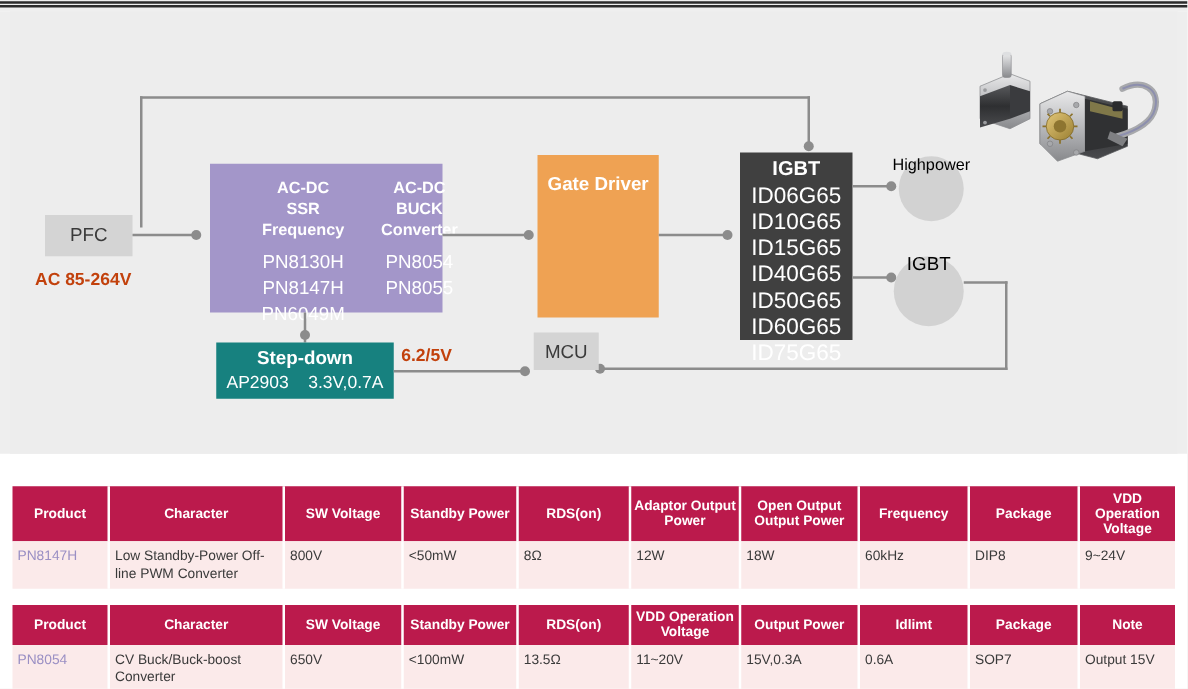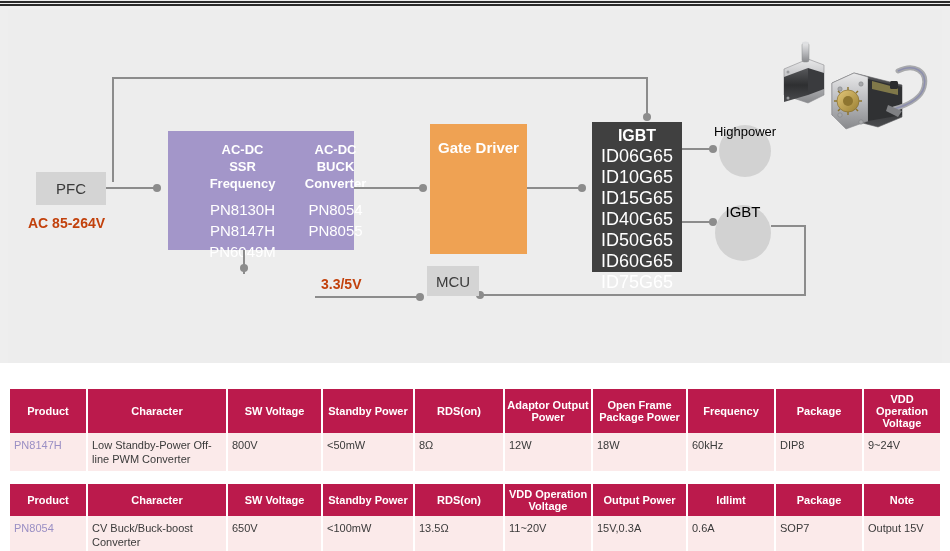--- a/index.html
+++ b/index.html
@@ -183,22 +183,30 @@
     <div class="dot" style="left:701px;top:209px;"></div>
     <div class="circle" style="left:707px;top:196px;width:56px;height:56px;">
       <span style="font-size:15px;">IGBT</span>
     </div>
 
     <div class="hline" style="left:763px;top:216px;width:35px;"></div>
     <div class="vline" style="left:796px;top:216px;height:71px;"></div>
     <div class="hline" style="left:471px;top:285px;width:327px;"></div>
     <div class="dot" style="left:468px;top:282px;"></div>
 
-
-    <div class="lbl" style="left:313px;top:267px;font-size:14px;">3.3/5V</div>
+    <div class="blk" id="blk-step">
+      <div class="ttl">Step-down</div>
+      <div class="parts">
+        <span>AP2903</span>
+        &nbsp;&nbsp;
+        <span>3.3V,0.7A</span>
+      </div>
+    </div>
+
+    <div class="lbl" style="left:313px;top:267px;font-size:14px;">6.2/5V</div>
     <div class="hline" style="left:307px;top:287px;width:105px;"></div>
     <div class="dot" style="left:408px;top:284px;"></div>
 
     <div class="greybox" id="box-mcu" style="left:419px;top:257px;width:52px;height:30px;">
       <span>MCU</span>
     </div>
 
     <div id="motor">
       <svg viewBox="0 0 175 95" width="175" height="95">
         <defs>
@@ -279,21 +287,21 @@
         <col style="width:77px">
     </colgroup>
     <thead>
       <tr>
         <th>Product</th>
         <th>Character</th>
         <th>SW Voltage</th>
         <th>Standby Power</th>
         <th>RDS(on)</th>
         <th>Adaptor Output Power</th>
-        <th>Open Frame Package Power</th>
+        <th>Open Output Output Power</th>
         <th>Frequency</th>
         <th>Package</th>
         <th>VDD Operation Voltage</th>
       </tr>
     </thead>
     <tbody>
       <tr>
         <td class="prod">PN8147H</td>
         <td>Low Standby-Power Off-line PWM Converter</td>
         <td>800V</td>

